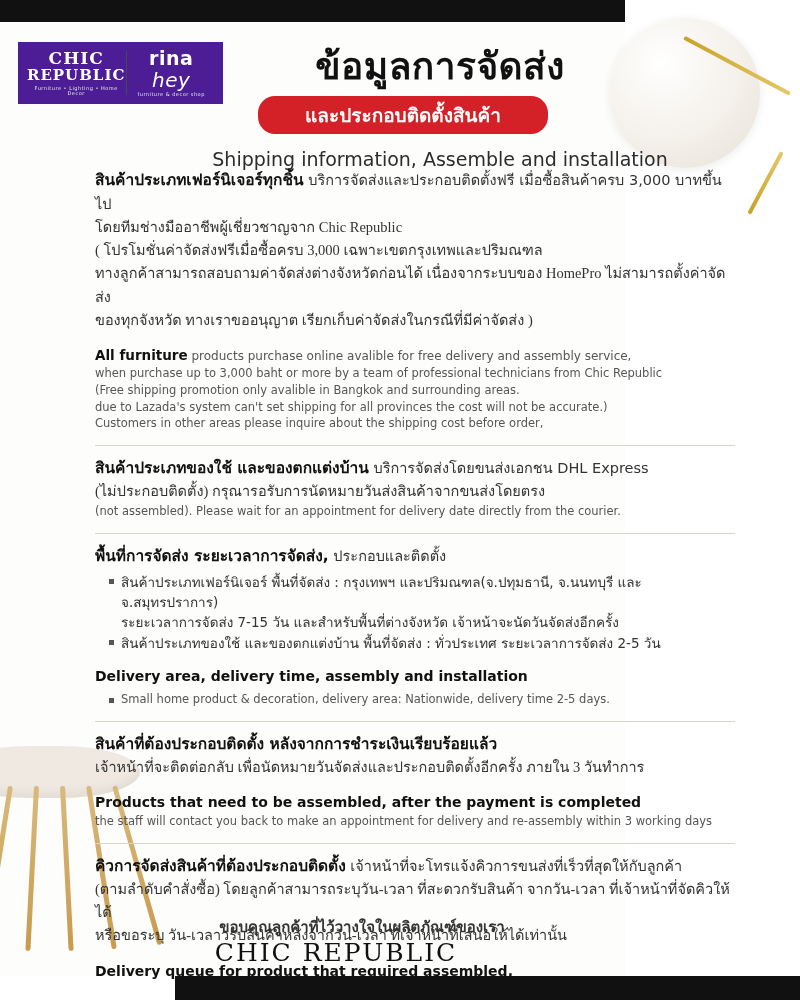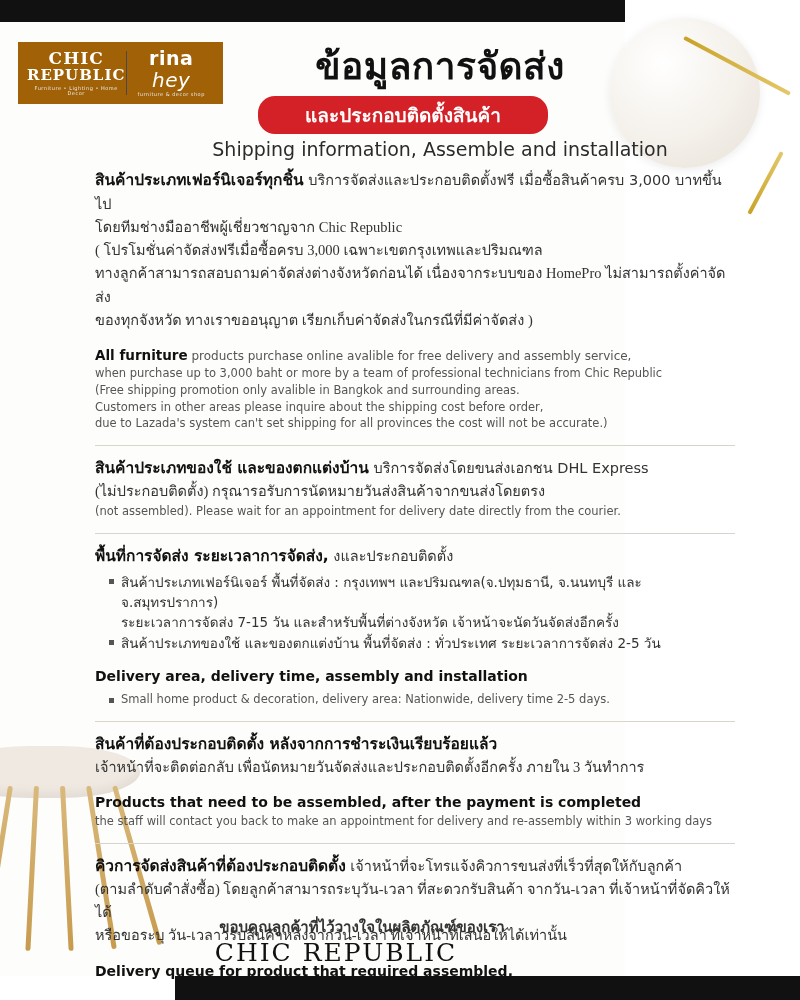--- a/index.html
+++ b/index.html
@@ -69,21 +69,21 @@
   .chair-leg {
     position:absolute; top:40px; width:5px; height:165px;
     background: linear-gradient(180deg,#d9b97c,#c79b4e);
     border-radius:3px;
     transform-origin: top center;
   }
   
   .logo-box {
     position:absolute; left:18px; top:42px;
     width:205px; height:62px;
-    background:#a16207;
+    background:#4c1d95;
     display:flex; align-items:center; justify-content:space-around;
     padding: 0 8px;
   }
   .logo-chic { text-align:center; color:#fff; line-height:1.05; }
   .logo-chic .l1 { font-size:17px; font-weight:700; letter-spacing:1px; font-family:"DejaVu Serif", "Liberation Serif", serif;}
   .logo-chic .l2 { font-size:15px; font-weight:700; letter-spacing:1px; font-family:"DejaVu Serif", "Liberation Serif", serif;}
   .logo-chic .l3 { font-size:5px; letter-spacing:.5px; margin-top:2px; color:#e8e8e8;}
   .logo-div { width:1px; height:44px; background:#4a4a4a; }
   .logo-rina { text-align:center; color:#fff; line-height:1.1; }
   .logo-rina .r1 { font-size:19px; font-weight:700; letter-spacing:.5px;}
@@ -95,21 +95,21 @@
     text-align:center; font-size:37px; font-weight:700; color:#111;
     letter-spacing:.5px;
   }
   .title-badge {
     position:absolute; left:258px; top:96px; width:290px; height:38px;
     background:#d42027; border-radius:17px;
     display:flex; align-items:center; justify-content:center;
     color:#fff; font-size:19px; font-weight:700;
   }
   .title-en {
-    position:absolute; left:175px; top:138px; width:530px;
+    position:absolute; left:175px; top:148px; width:530px;
     text-align:center; font-size:19px; color:#2b2b2b;
     font-family:"DejaVu Sans","Liberation Sans",sans-serif; font-weight:400;
   }
 
   
   .content {
     position:absolute; left:95px; top:168px; width:640px;
   }
   .sec { margin-bottom: 13px; }
   .hr { height:1px; background:#d8d3cb; margin:9px 0 10px 0; }
@@ -188,39 +188,39 @@
       </div>
       <div class="th-line">โดยทีมช่างมืออาชีพผู้เชี่ยวชาญจาก Chic Republic</div>
       <div class="th-line">( โปรโมชั่นค่าจัดส่งฟรีเมื่อซื้อครบ 3,000 เฉพาะเขตกรุงเทพและปริมณฑล</div>
       <div class="th-line">ทางลูกค้าสามารถสอบถามค่าจัดส่งต่างจังหวัดก่อนได้ เนื่องจากระบบของ HomePro ไม่สามารถตั้งค่าจัดส่ง</div>
       <div class="th-line">ของทุกจังหวัด ทางเราขออนุญาต เรียกเก็บค่าจัดส่งในกรณีที่มีค่าจัดส่ง )</div>
       <div class="en-head">
         <span>All furniture</span><span class="norm"> products purchase online avalible for free delivery and assembly service,</span>
       </div>
       <div class="en-line">when purchase up to 3,000 baht or more by a team of professional technicians from Chic Republic</div>
       <div class="en-line">(Free shipping promotion only avalible in Bangkok and surrounding areas.</div>
+      <div class="en-line">due to Lazada's system can't set shipping for all provinces the cost will not be accurate.)</div>
       <div class="en-line">Customers in other areas please inquire about the shipping cost before order,</div>
-      <div class="en-line">due to Lazada's system can't set shipping for all provinces the cost will not be accurate.)</div>
     </div>
 
     <div class="hr"></div>
 
     <div class="sec">
       <div class="th-head">
         <span>สินค้าประเภทของใช้ และของตกแต่งบ้าน</span><span class="norm"> บริการจัดส่งโดยขนส่งเอกชน DHL Express</span>
       </div>
       <div class="th-line">(ไม่ประกอบติดตั้ง) กรุณารอรับการนัดหมายวันส่งสินค้าจากขนส่งโดยตรง</div>
       <div class="en-line">(not assembled). Please wait for an appointment for delivery date directly from the courier.</div>
     </div>
 
     <div class="hr"></div>
 
     <div class="sec">
       <div class="th-head">
-        <span>พื้นที่การจัดส่ง ระยะเวลาการจัดส่ง,</span><span class="norm"> งและประกอบติดตั้ง</span>
+        <span>พื้นที่การจัดส่ง ระยะเวลาการจัดส่ง,</span><span class="norm"> ประกอบและติดตั้ง</span>
       </div>
       <ul class="bul th">
         <li>
           <span>สินค้าประเภทเฟอร์นิเจอร์ พื้นที่จัดส่ง : กรุงเทพฯ และปริมณฑล(จ.ปทุมธานี, จ.นนทบุรี และ จ.สมุทรปราการ)</span><br>
           <span>ระยะเวลาการจัดส่ง 7-15 วัน และสำหรับพื้นที่ต่างจังหวัด เจ้าหน้าจะนัดวันจัดส่งอีกครั้ง</span>
         </li>
         <li>
           <span>สินค้าประเภทของใช้ และของตกแต่งบ้าน พื้นที่จัดส่ง : ทั่วประเทศ ระยะเวลาการจัดส่ง 2-5 วัน</span>
         </li>
       </ul>

